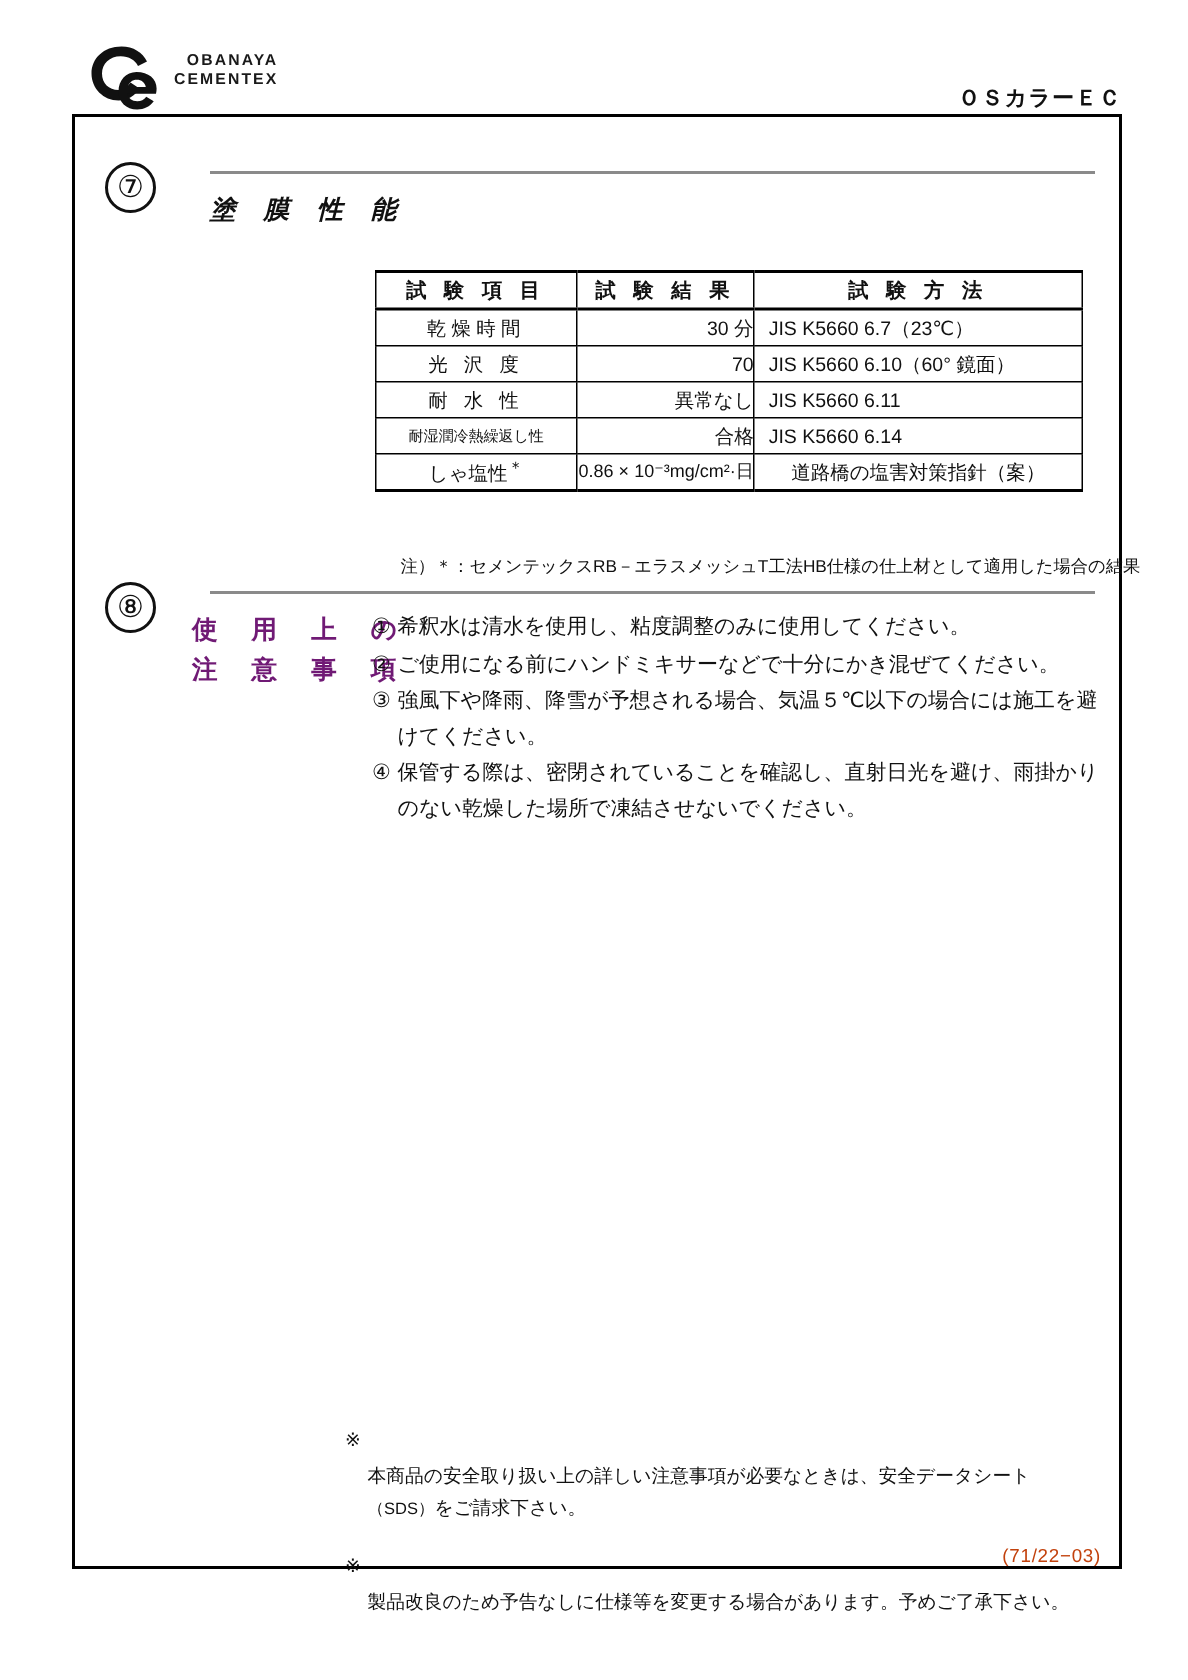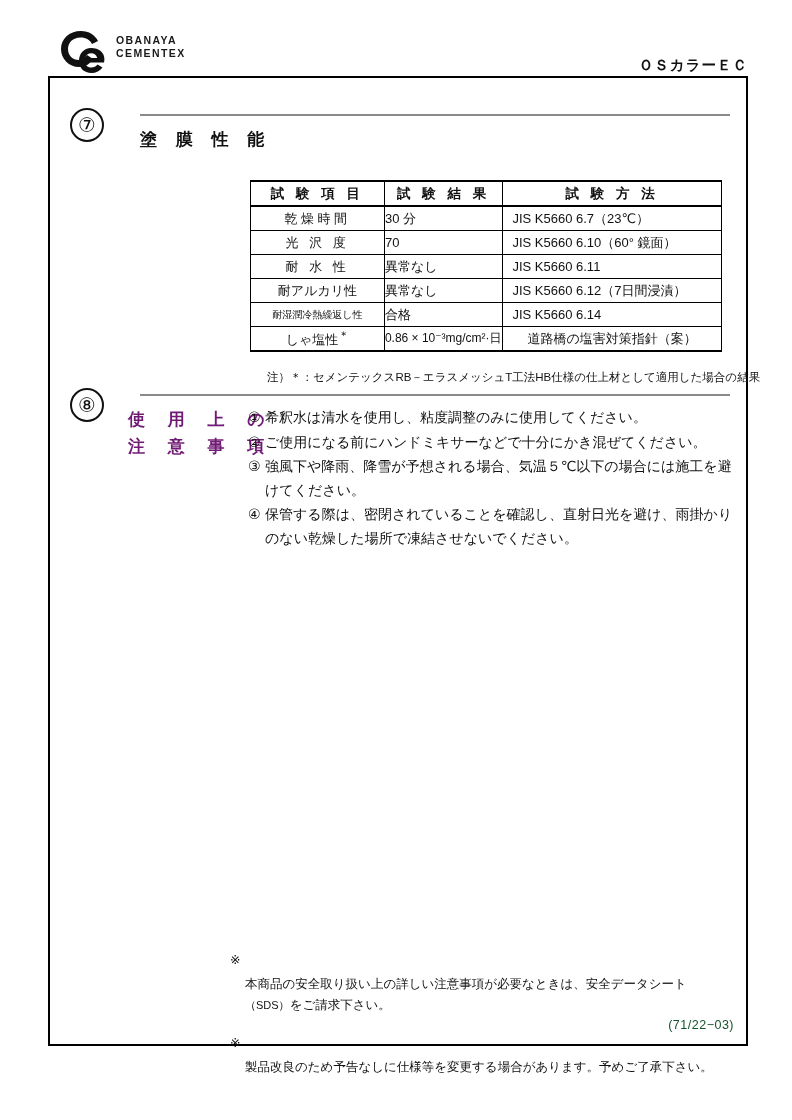--- a/index.html
+++ b/index.html
@@ -15,21 +15,21 @@
     width: 792px;
     height: 1120px;
     background: #ffffff;
     overflow: hidden;
     box-sizing: border-box;
   }
   
   .masthead {
     position: absolute;
     left: 0; top: 0;
-    width: 792px; height: 76px;
+    width: 792px; height: 76px; text-align: right;
   }
   .logo-wrap {
     position: absolute;
     left: 58px; top: 28px;
     width: 250px; height: 46px;
   }
   .logo-mark {
     position: absolute;
     left: 0; top: 0;
     width: 54px; height: 46px;
@@ -82,20 +82,21 @@
     height: 2px;
     background: #8a8a8a;
   }
   .sec-title {
     position: absolute;
     font-size: 17px;
     font-weight: bold;
     letter-spacing: 7px;
     color: #111;
     white-space: nowrap;
+    font-style: italic;
   }
   
   #section7 { left: 20px; top: 30px; width: 660px; }
   #section7 .sec-rule { left: 70px; top: 6px; width: 590px; }
   #section7 .sec-title { left: 70px; top: 20px; }
 
   .perf-table {
     position: absolute;
     left: 180px; top: 72px;
     width: 472px;
@@ -115,21 +116,21 @@
     border-bottom: 2px solid #000;
     font-weight: bold;
     letter-spacing: 4px;
     font-size: 13.5px;
     text-align: center;
   }
   .perf-table tbody tr:last-child td {
     border-bottom: 2px solid #000;
   }
   .col-item   { width: 134px; text-align: center; }
-  .col-result { width: 118px; text-align: left; }
+  .col-result { width: 118px; text-align: right; }
   .col-method { width: 210px; text-align: left; padding-left: 9px !important; }
   .col-method.center { text-align: center; padding-left: 0 !important; }
   .perf-table .tight { letter-spacing: 0px; }
   .perf-table .sp2 { letter-spacing: 3.5px; }
   sup.ast { font-size: 11px; vertical-align: super; }
   .note-line {
     position: absolute;
     left: 197px; top: 262px;
     font-size: 11.5px;
     color: #111;
@@ -177,23 +178,23 @@
     line-height: 21px;
     color: #111;
   }
   .fnote { display: flex; align-items: flex-start; }
   .fnote + .fnote { margin-top: 17px; }
   .fnote-mark { flex: 0 0 auto; width: 15px; }
   .fnote-body { flex: 1 1 auto; margin-top: 24px; }
   .sds { font-size: 11px; }
   .doc-code {
     position: absolute;
-    right: 12px; bottom: 12px;
+    right: 12px; bottom: 0;
     font-size: 12.5px;
-    color: #14532d;
+    color: #c2410c;
     letter-spacing: 0.5px;
   }
 </style>
 </head>
 <body>
 
 <div class="page">
 
   <div class="masthead">
     <div class="logo-wrap">
@@ -230,25 +231,20 @@
           </tr>
           <tr>
             <td class="col-item sp2">光 沢 度</td>
             <td class="col-result">70</td>
             <td class="col-method">JIS K5660 6.10（60° 鏡面）</td>
           </tr>
           <tr>
             <td class="col-item sp2">耐 水 性</td>
             <td class="col-result">異常なし</td>
             <td class="col-method">JIS K5660 6.11</td>
-          </tr>
-          <tr>
-            <td class="col-item tight">耐アルカリ性</td>
-            <td class="col-result">異常なし</td>
-            <td class="col-method">JIS K5660 6.12（7日間浸漬）</td>
           </tr>
           <tr>
             <td class="col-item tight" style="font-size:10px;">耐湿潤冷熱繰返し性</td>
             <td class="col-result">合格</td>
             <td class="col-method">JIS K5660 6.14</td>
           </tr>
           <tr>
             <td class="col-item tight"><span>しゃ塩性</span><sup class="ast">＊</sup></td>
             <td class="col-result" style="font-size:12px;">0.86 × 10⁻³mg/cm²·日</td>
             <td class="col-method center">道路橋の塩害対策指針（案）</td>

